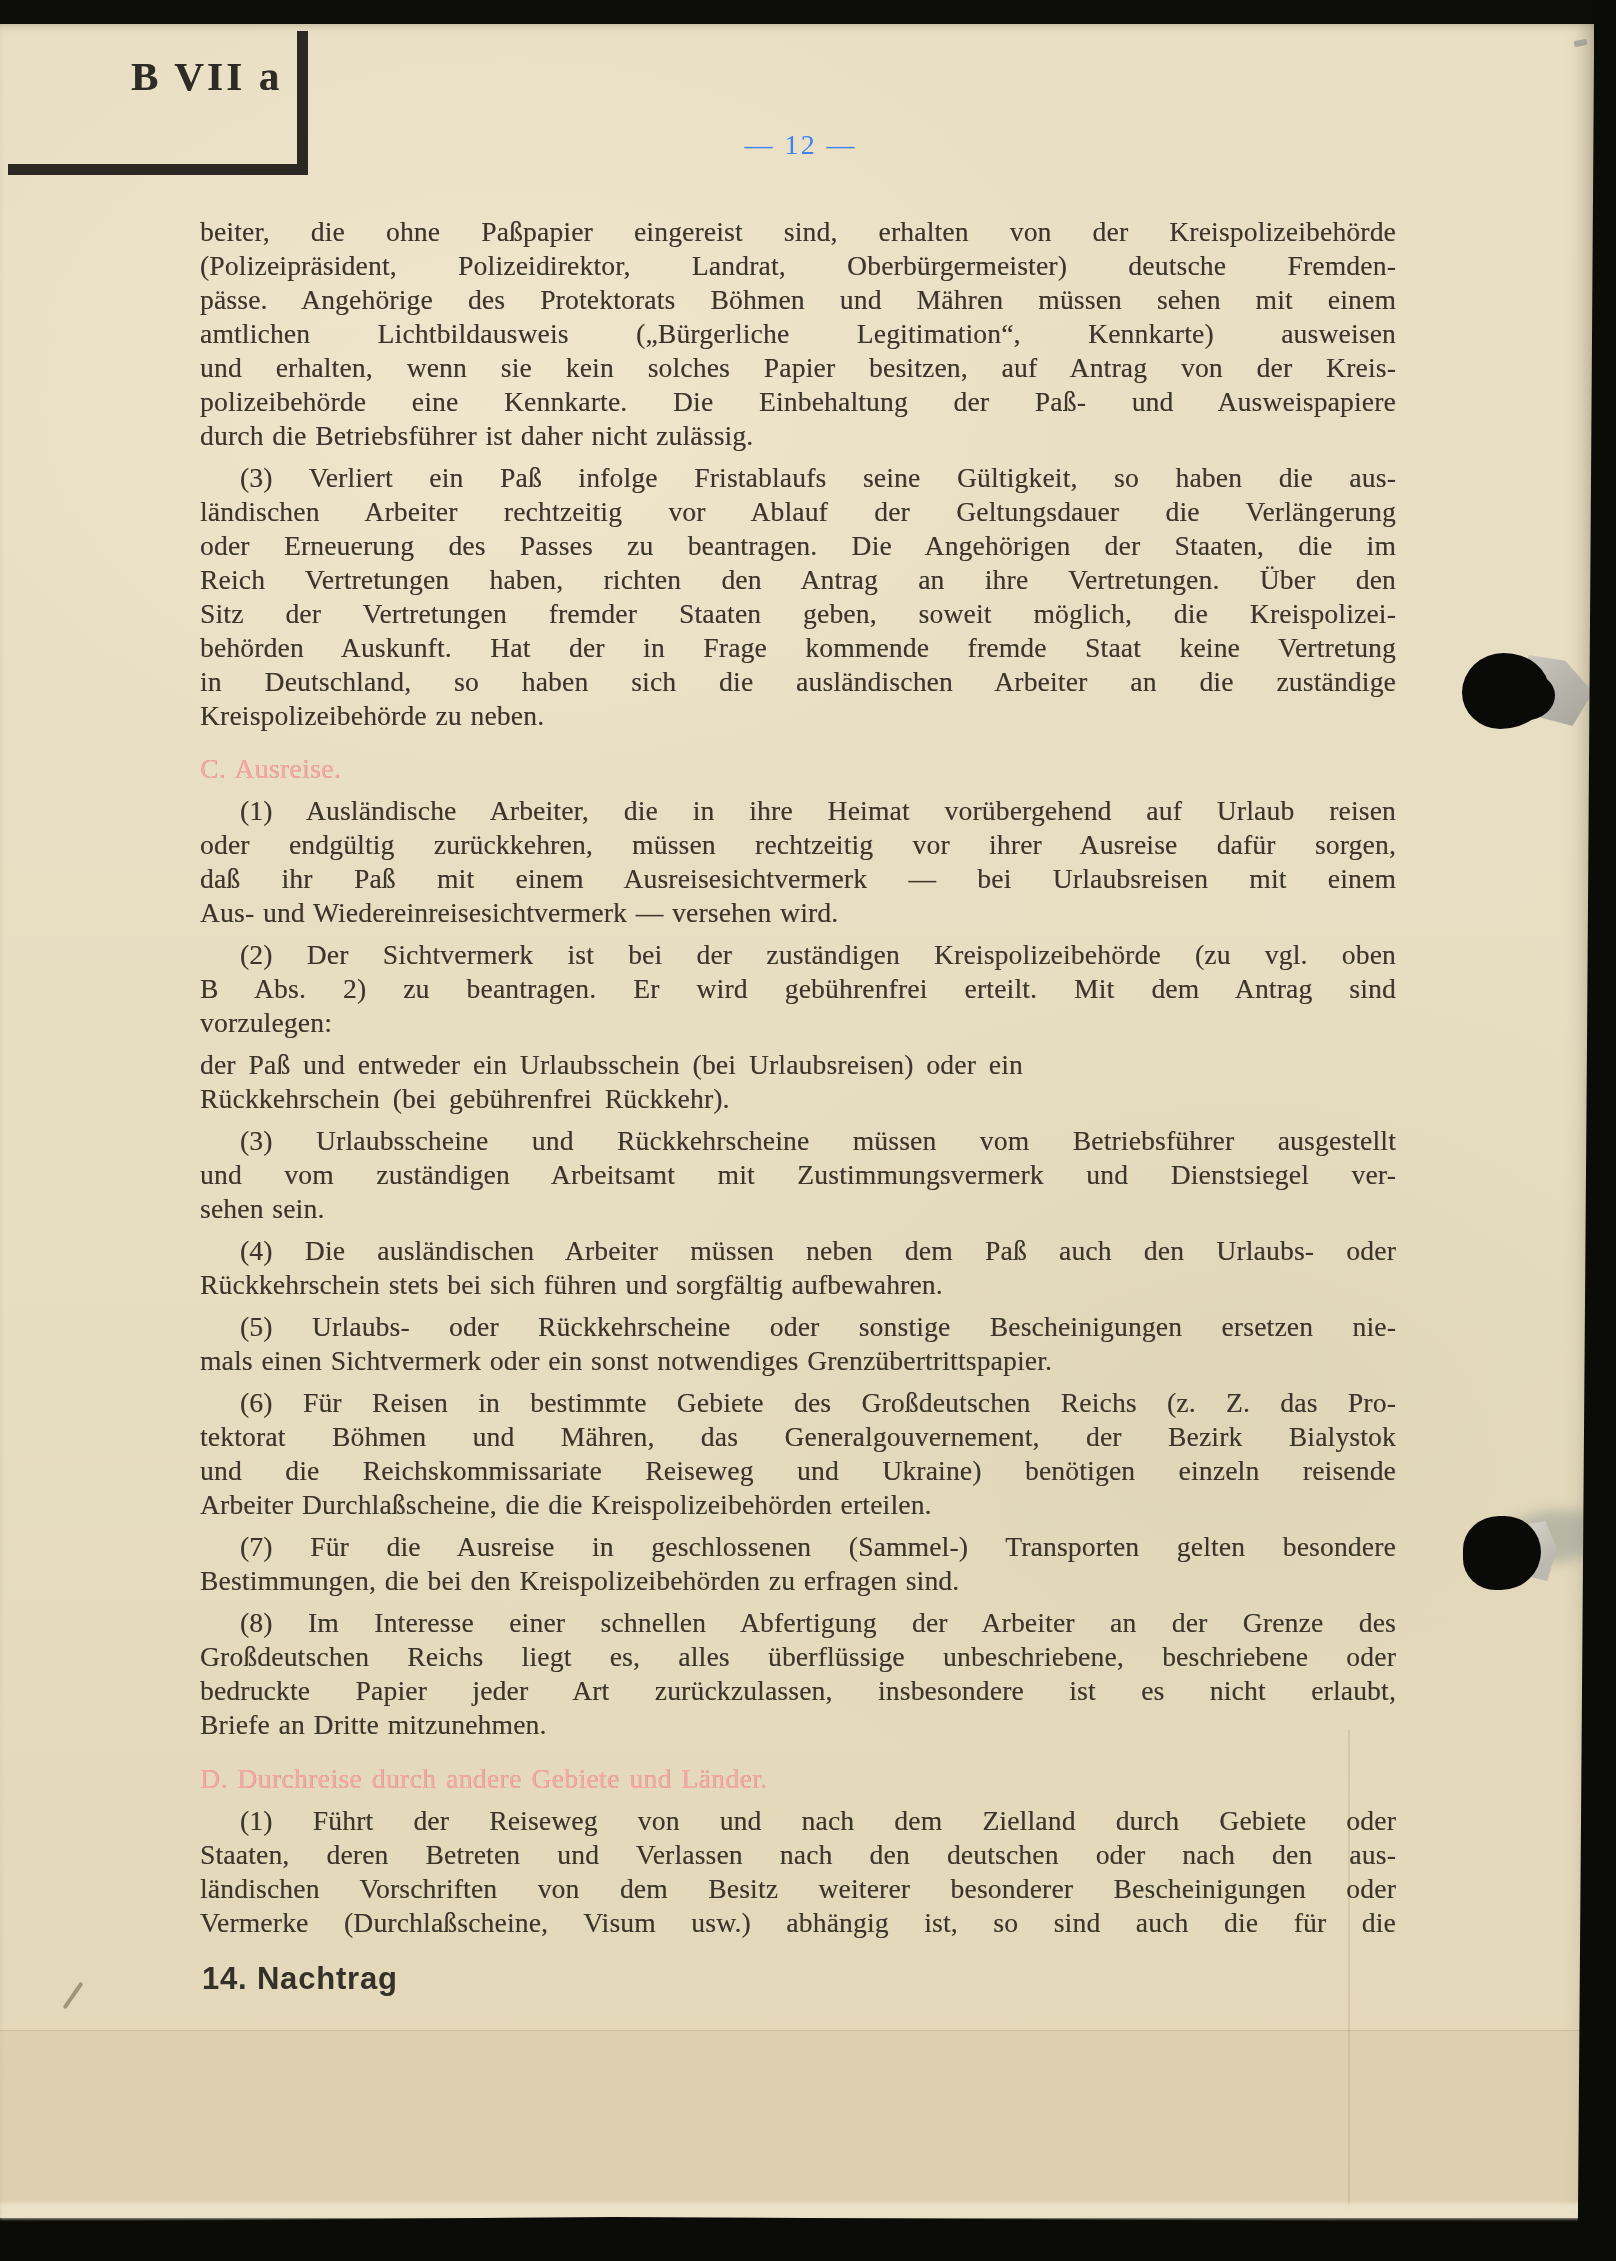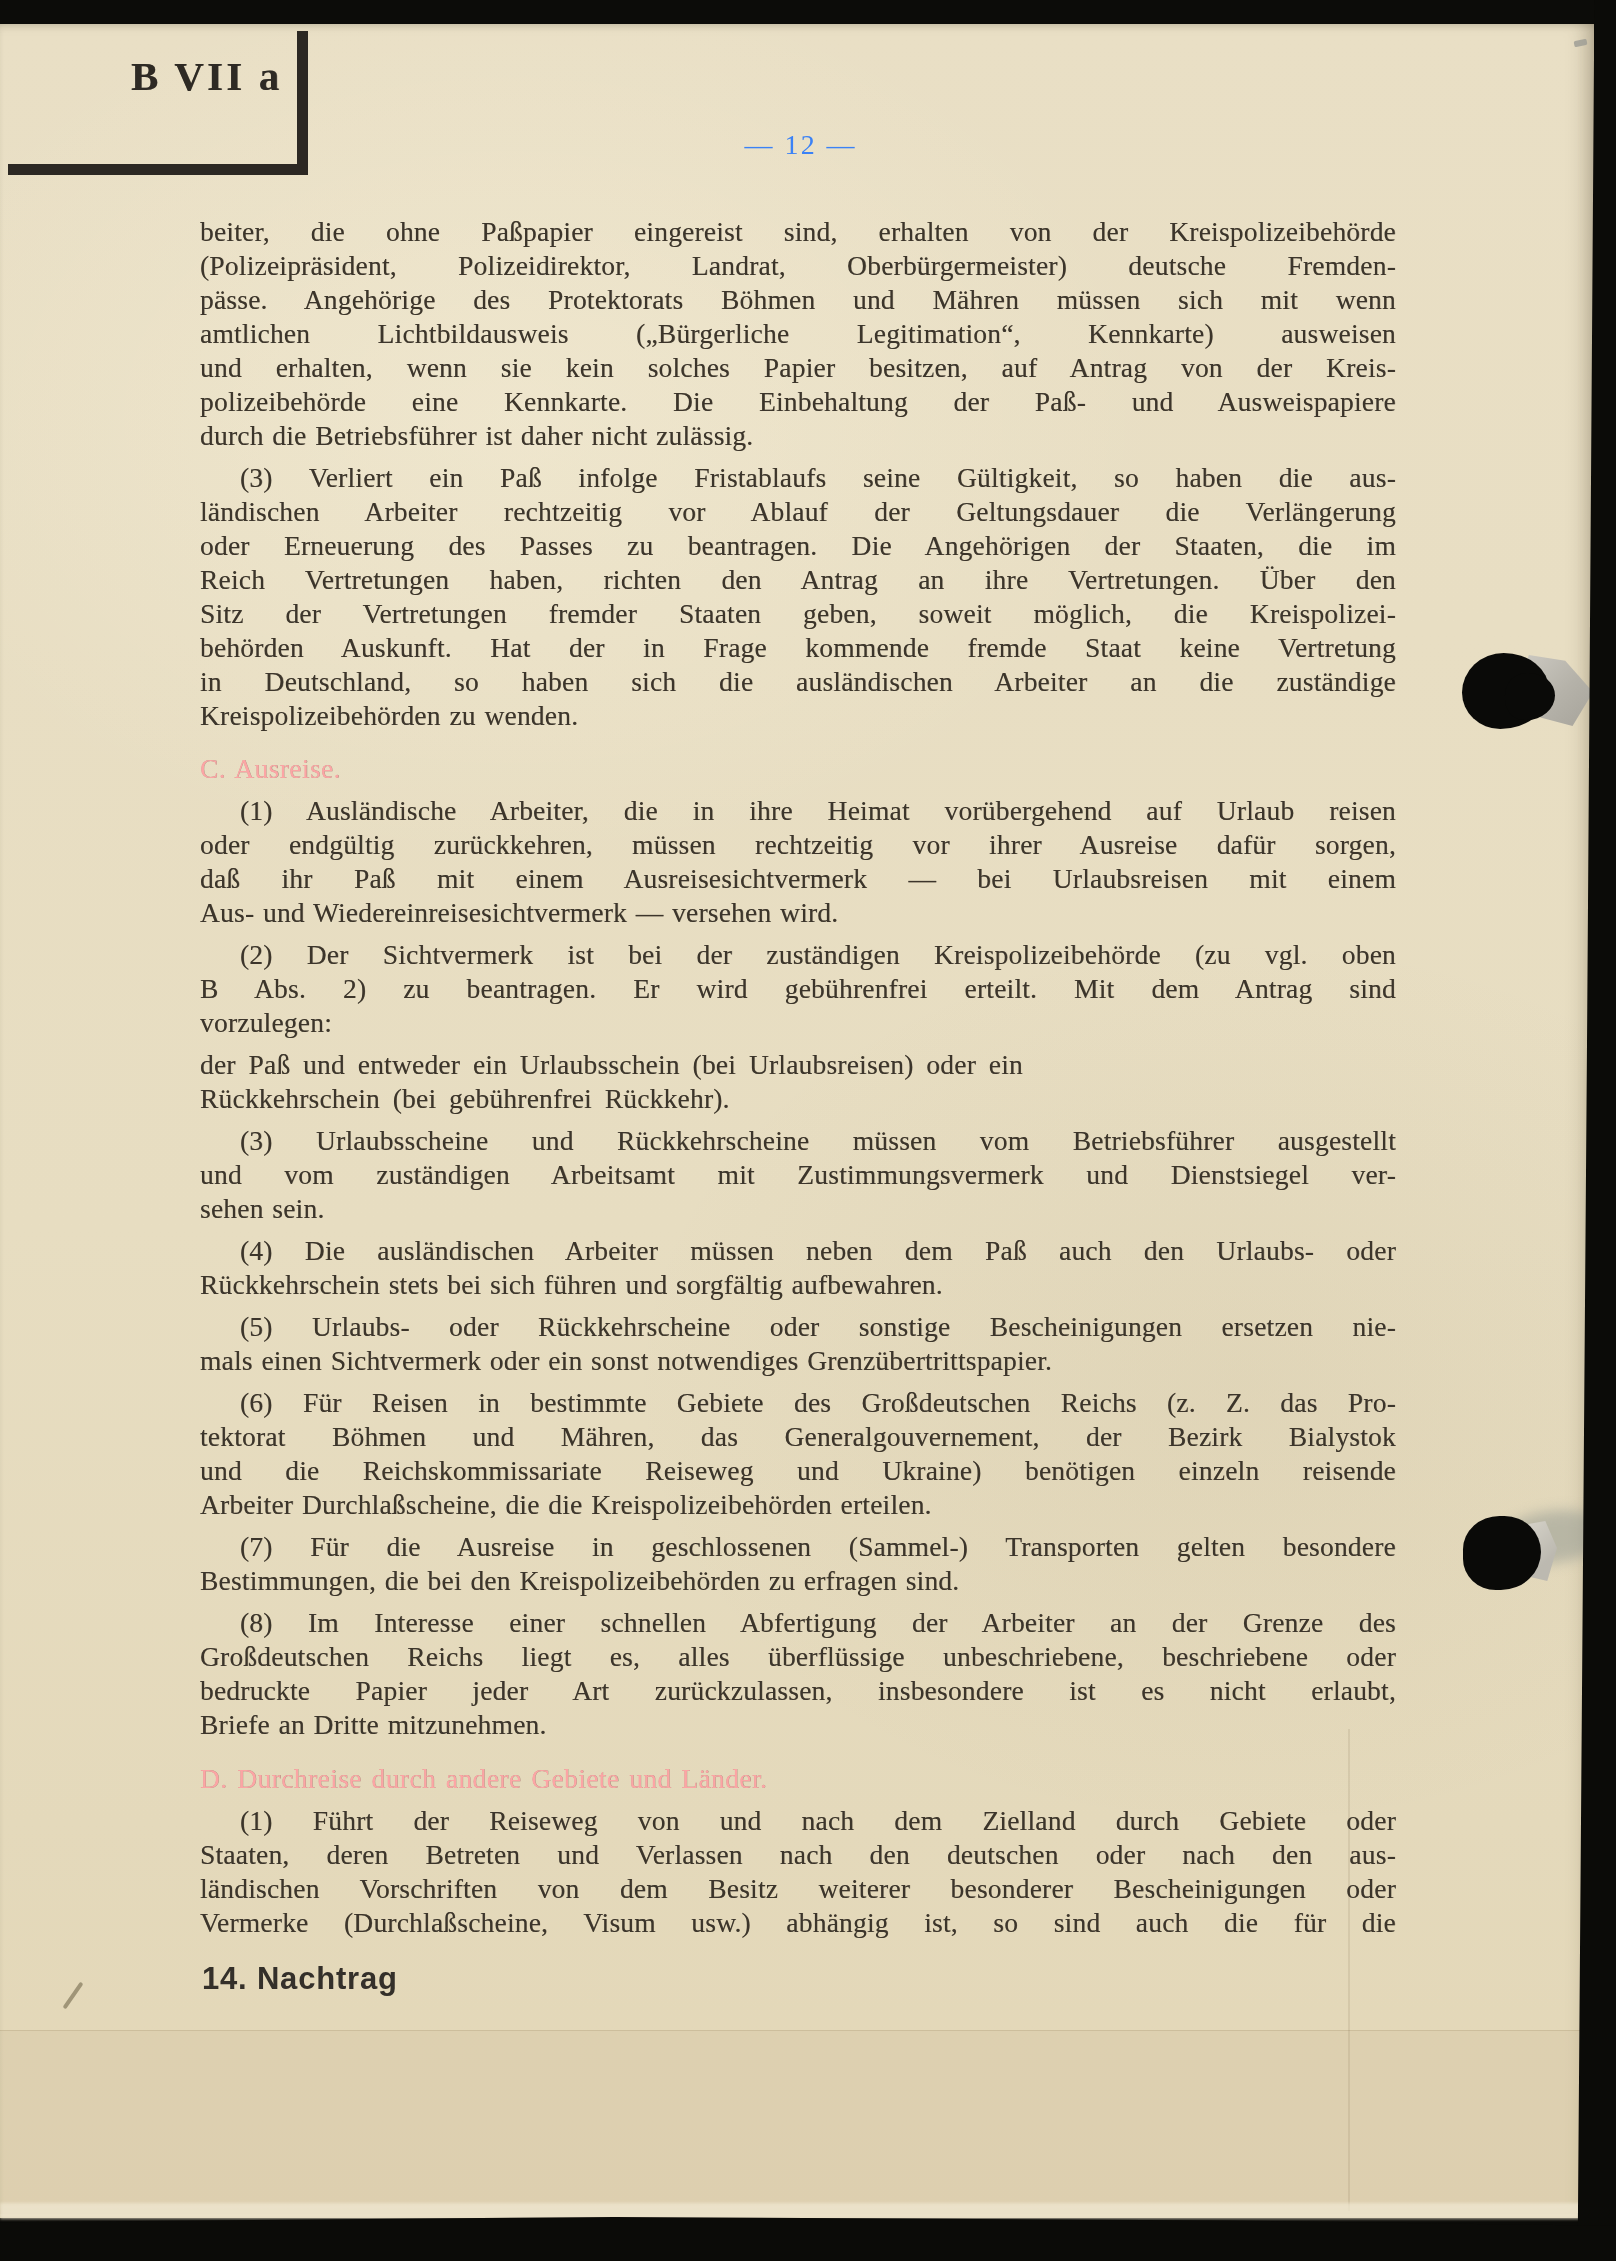--- a/index.html
+++ b/index.html
@@ -135,35 +135,35 @@
 <div class="label-box">
   <div class="label-text">B VII a</div>
 </div>
 
 <div class="page-number">— 12 —</div>
 
 <div id="text-column">
     <div class="para">
       <div class="line">beiter, die ohne Paßpapier eingereist sind, erhalten von der Kreispolizeibehörde</div>
       <div class="line">(Polizeipräsident, Polizeidirektor, Landrat, Oberbürgermeister) deutsche Fremden-</div>
-      <div class="line">pässe. Angehörige des Protektorats Böhmen und Mähren müssen sich mit wenn</div>
+      <div class="line">pässe. Angehörige des Protektorats Böhmen und Mähren müssen sehen mit einem</div>
       <div class="line">amtlichen Lichtbildausweis („Bürgerliche Legitimation“, Kennkarte) ausweisen</div>
       <div class="line">und erhalten, wenn sie kein solches Papier besitzen, auf Antrag von der Kreis-</div>
       <div class="line">polizeibehörde eine Kennkarte. Die Einbehaltung der Paß- und Ausweispapiere</div>
       <div class="line last">durch die Betriebsführer ist daher nicht zulässig.</div>
     </div>
     <div class="para">
       <div class="line first">(3) Verliert ein Paß infolge Fristablaufs seine Gültigkeit, so haben die aus-</div>
       <div class="line">ländischen Arbeiter rechtzeitig vor Ablauf der Geltungsdauer die Verlängerung</div>
       <div class="line">oder Erneuerung des Passes zu beantragen. Die Angehörigen der Staaten, die im</div>
       <div class="line">Reich Vertretungen haben, richten den Antrag an ihre Vertretungen. Über den</div>
       <div class="line">Sitz der Vertretungen fremder Staaten geben, soweit möglich, die Kreispolizei-</div>
       <div class="line">behörden Auskunft. Hat der in Frage kommende fremde Staat keine Vertretung</div>
       <div class="line">in Deutschland, so haben sich die ausländischen Arbeiter an die zuständige</div>
-      <div class="line last">Kreispolizeibehörden zu wenden.</div>
+      <div class="line last">Kreispolizeibehörde zu neben.</div>
     </div>
     <div class="heading">C. Ausreise.</div>
     <div class="para">
       <div class="line first">(1) Ausländische Arbeiter, die in ihre Heimat vorübergehend auf Urlaub reisen</div>
       <div class="line">oder endgültig zurückkehren, müssen rechtzeitig vor ihrer Ausreise dafür sorgen,</div>
       <div class="line">daß ihr Paß mit einem Ausreisesichtvermerk — bei Urlaubsreisen mit einem</div>
       <div class="line last">Aus- und Wiedereinreisesichtvermerk — versehen wird.</div>
     </div>
     <div class="para">
       <div class="line first">(2) Der Sichtvermerk ist bei der zuständigen Kreispolizeibehörde (zu vgl. oben</div>

